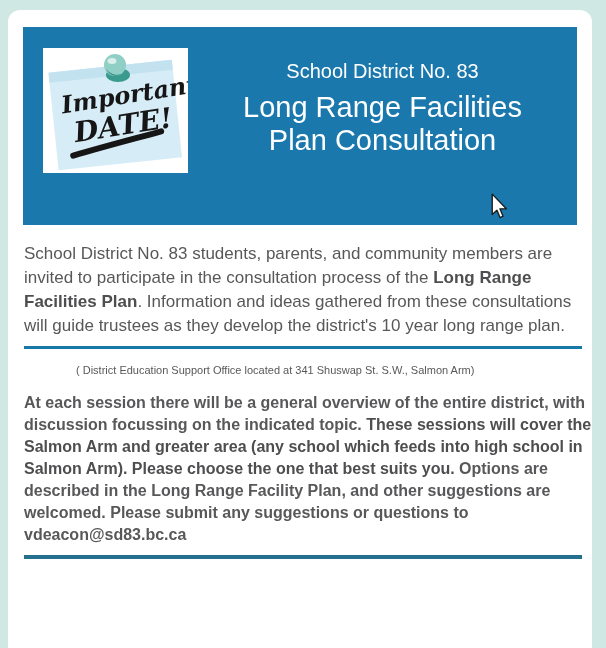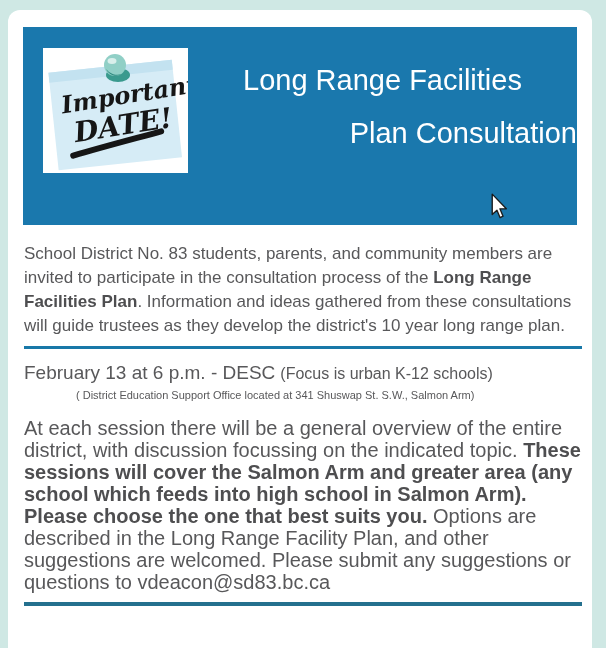--- a/index.html
+++ b/index.html
@@ -21,22 +21,22 @@
   }
   .note-box{
     margin:21px 0 0 20px;width:145px;height:125px;background:#ffffff;flex:0 0 auto;
   }
   .titles{
     flex:1;text-align:center;color:var(--header-text,#ffffff);padding-top:34px;
   }
   .t-small{font-size:20px;line-height:20px;font-weight:400;}
   .t-small2{margin-top:14px;}
   .t-big{font-size:29px;line-height:29px;font-weight:400;}
-  .t-big1{margin-top:5px;}
-  .t-big2{margin-top:24px;text-align:right;}
+  .t-big1{margin-top:12px;}
+  .t-big2{margin-top:4px;}
   
   .content{
     margin-left:16px;width:566px;color:var(--body-text,#58585a);
   }
   .intro{
     margin:17px 0 8px 0;font-size:17px;line-height:24px;width:566px;
   }
   .intro b,.closing b{color:#4e4e50;}
   hr.divider{
     border:none;height:3px;width:558px;margin:4px 0 0 0;
@@ -47,21 +47,21 @@
     background:var(--divider-teal,#24708e);
   }
   .sessions-heading{
     margin:13px 0 0 0;font-size:18px;line-height:20px;font-weight:bold;color:var(--body-text,#58585a);
   }
   .sessions{margin-top:12px;}
   .session-line{font-size:19px;line-height:24px;white-space:nowrap;}
   .session-line .focus{font-size:16px;margin-left:5px;}
   .session-note{font-size:11px;line-height:18px;padding-left:52px;}
   .closing{
-    margin:13px 0 0 0;font-size:20px;line-height:22px;width:570px;
+    margin:13px 0 0 0;font-size:16px;line-height:22px;width:570px;font-weight:bold;
   }
   
   .cursor{position:absolute;left:491px;top:193px;width:16px;height:26px;}
 </style>
 </head>
 <body>
 
 <div class="card">
 
   <div class="header">
@@ -78,35 +78,35 @@
         <g>
           <ellipse cx="75" cy="27" rx="12" ry="7" fill="#3a9a8e"></ellipse>
           <circle cx="72" cy="17" r="11" fill="#90cfc6"></circle>
           <path d="M63,21 a11,11 0 0 0 16,5 a14 14 0 0 1 -16,-5" fill="#2f8b80"></path>
           <ellipse cx="69" cy="13" rx="4.5" ry="3" fill="#d9efeb"></ellipse>
         </g>
       </svg>
     </div>
 
     <div class="titles">
+      <div class="t-small">School District No. 83</div>
       <div class="t-big t-big1">Long Range Facilities</div>
       <div class="t-big t-big2">Plan Consultation</div>
     </div>
 
   </div>
 
   <div class="content">
 
     <p class="intro"><span>School District No. 83 students, parents, and community members are invited to participate in the consultation process of the </span><b>Long Range Facilities Plan</b><span>. Information and ideas gathered from these consultations will guide trustees as they develop the district's 10 year long range plan.</span></p>
 
     <hr class="divider">
 
 
     <div class="sessions">
-      <div class="session-line"><span class="main">February 13 at 6 p.m. - DESC</span><span class="focus">(Focus is urban K-12 schools)</span></div>
       <div class="session-note">( District Education Support Office located at 341 Shuswap St. S.W., Salmon Arm)</div>
     </div>
 
     <p class="closing"><span>At each session there will be a general overview of the entire district, with discussion focussing on the indicated topic. </span><b>These sessions will cover the Salmon Arm and greater area (any school which feeds into high school in Salmon Arm). Please choose the one that best suits you.</b><span> Options are described in the Long Range Facility Plan, and other suggestions are welcomed. Please submit any suggestions or questions to vdeacon@sd83.bc.ca</span></p>
 
     <hr class="divider-bottom">
 
   </div>
 </div>
 

